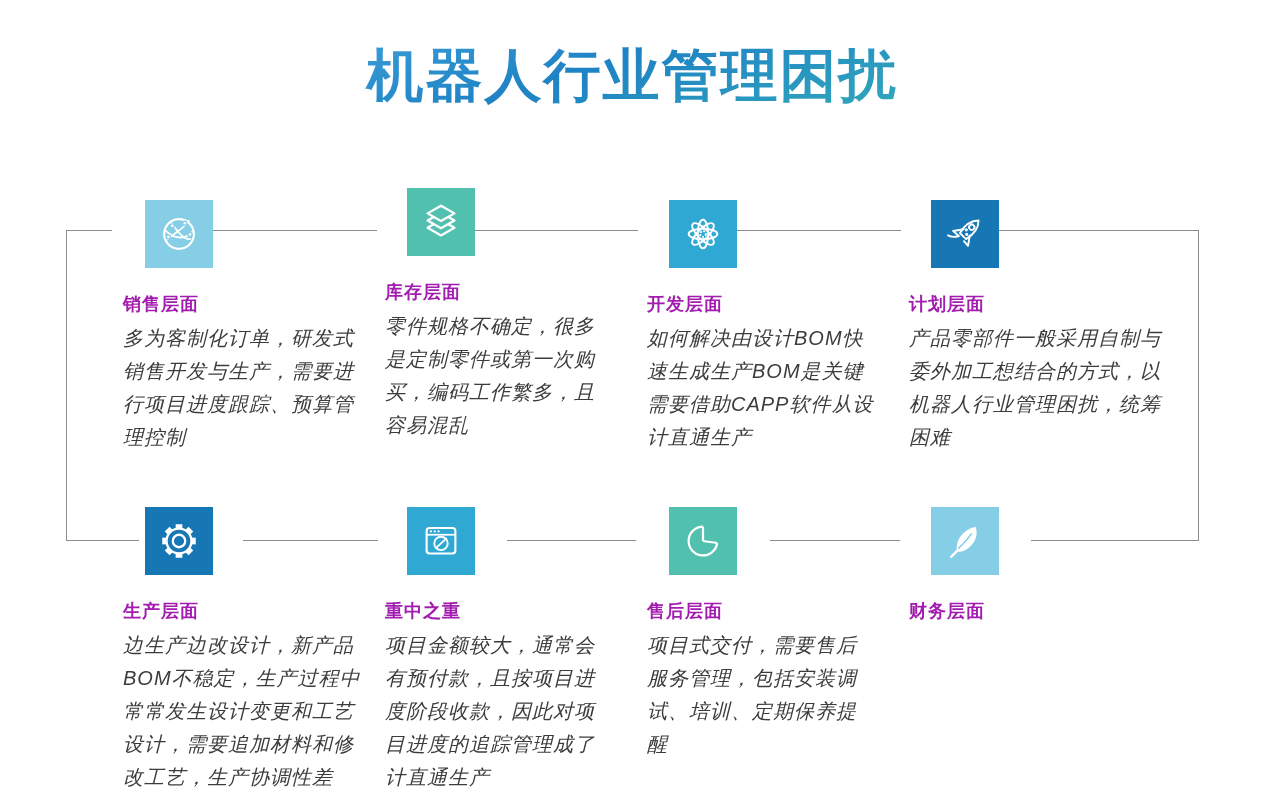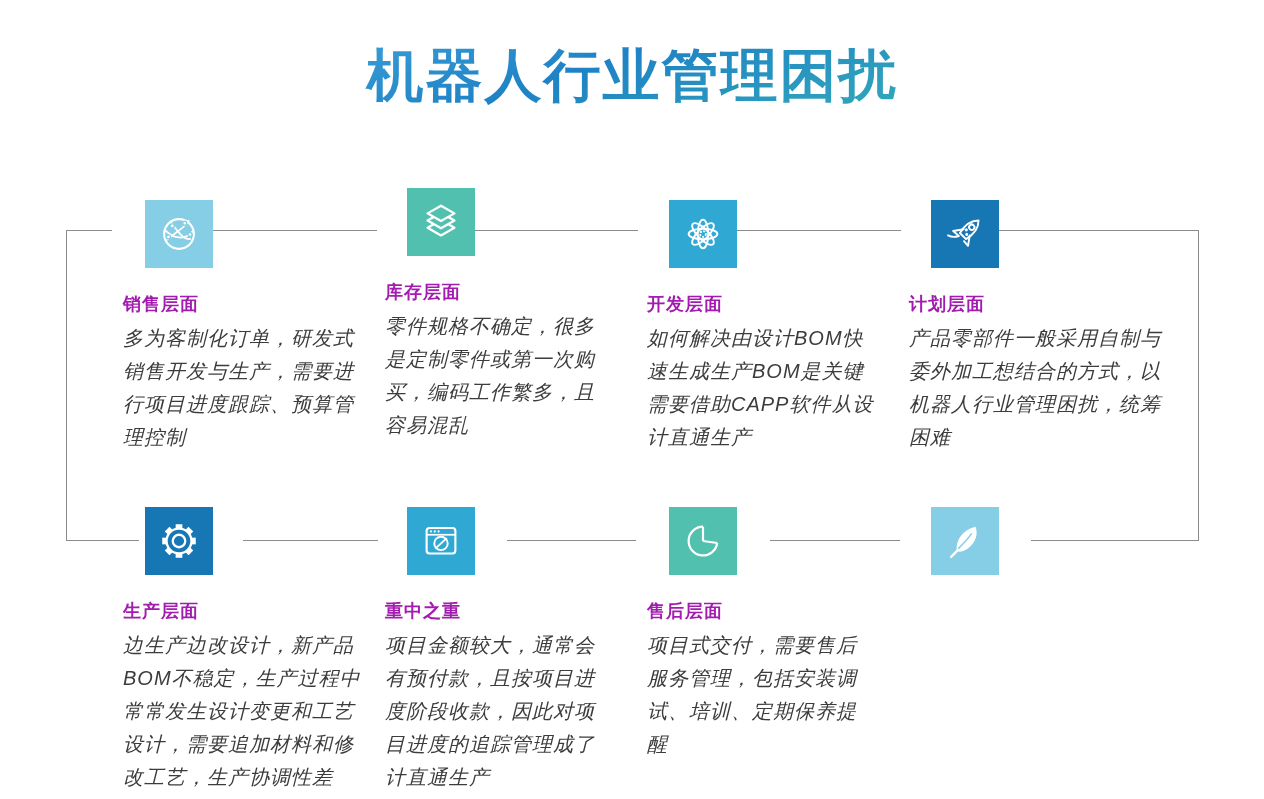--- a/index.html
+++ b/index.html
@@ -184,13 +184,14 @@
 </div>
 
 <div class="card" style="left:909px;top:507px">
   <div class="tile" style="--tile: #85CEE5;">
     <svg width="46" height="46" viewBox="0 0 48 48">
       <path d="M35 9 C38 17 35 25 28 31 C23 35 18 36 15.5 34.5 C14.5 28 17 20 23 15 C27 11.5 32 9.5 35 9 Z" fill="#fff"></path>
       <path d="M16 34 L9.5 40.5" stroke="#fff" stroke-width="2.4" stroke-linecap="round" fill="none"></path>
       <path d="M17 32 C22 27 27 22 31 16" stroke="var(--tile)" stroke-width="1.6" fill="none"></path>
     </svg>
   </div>
+  <h3 class="card-title">财务层面</h3>
 </div>
 
 </body></html>

